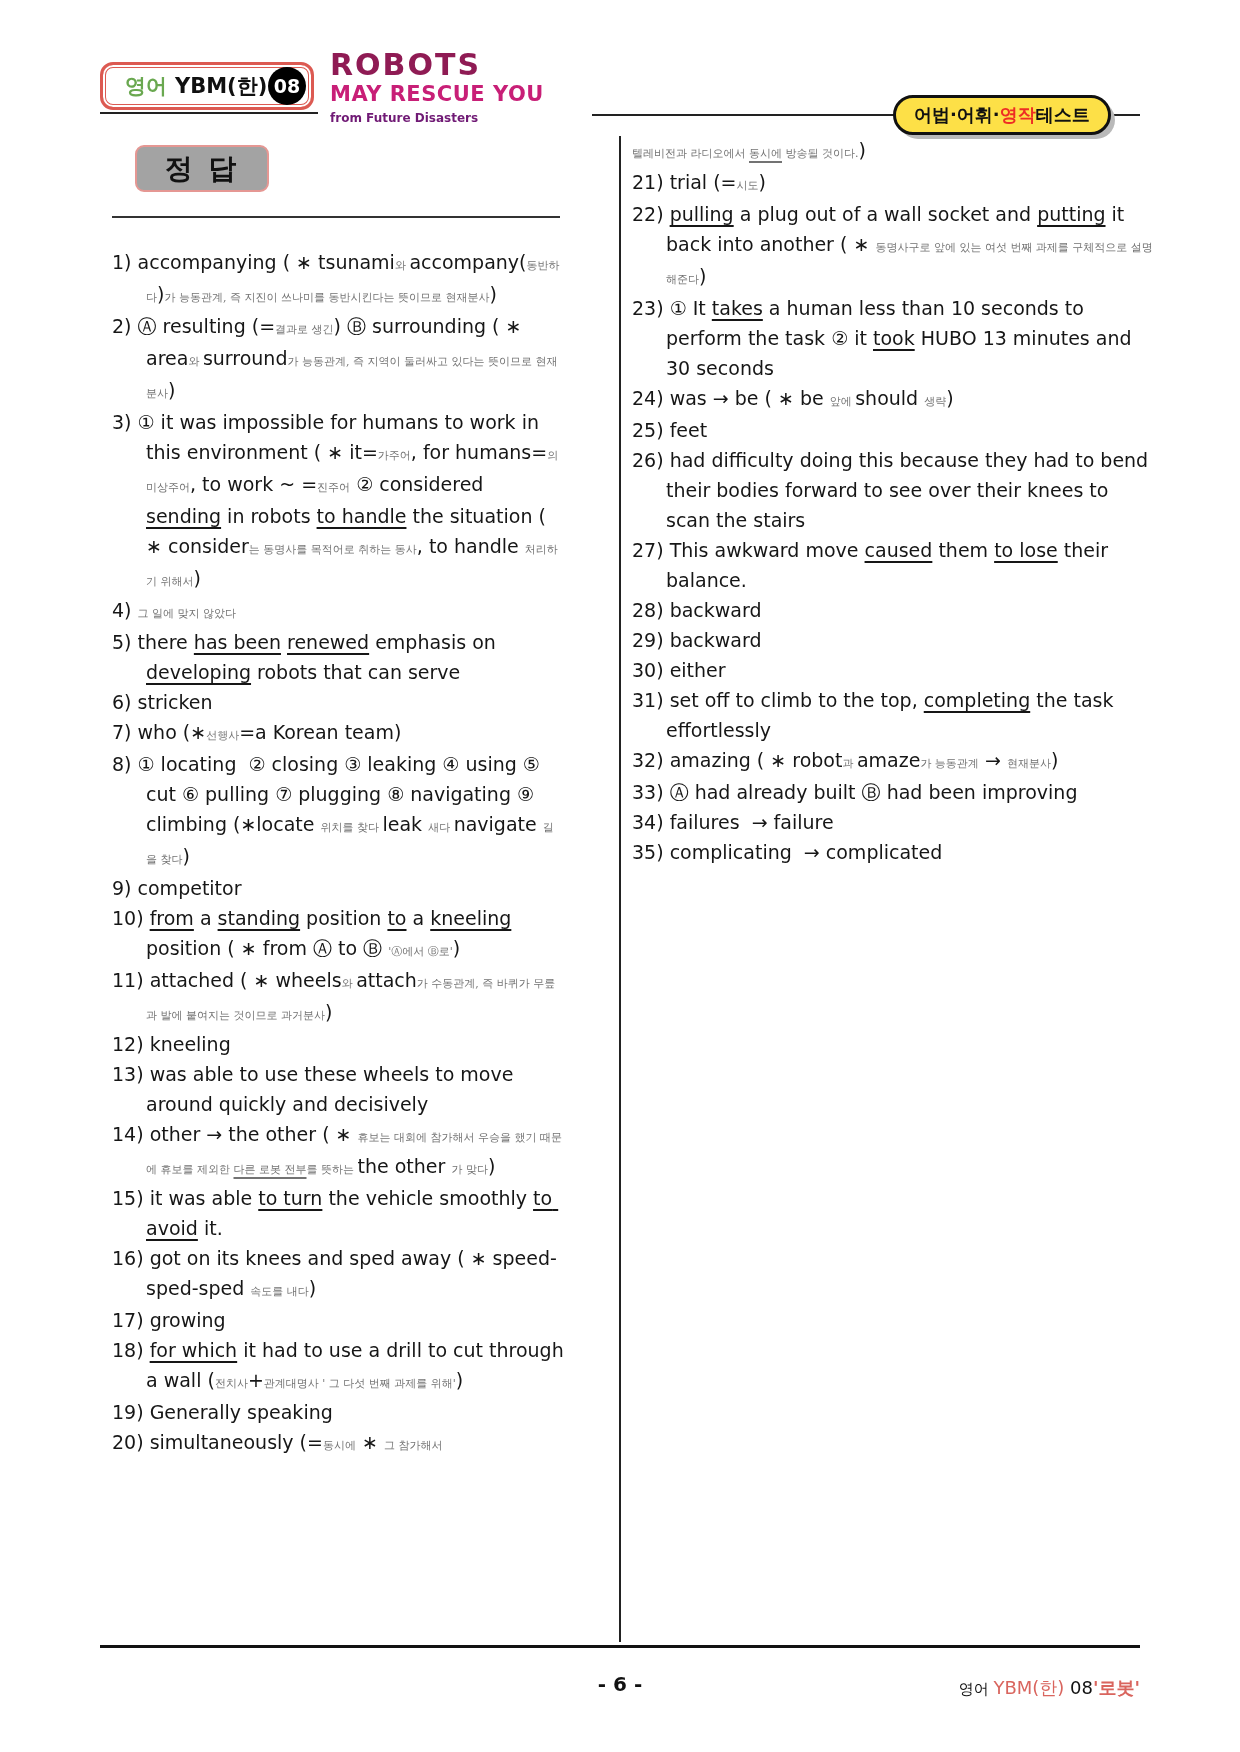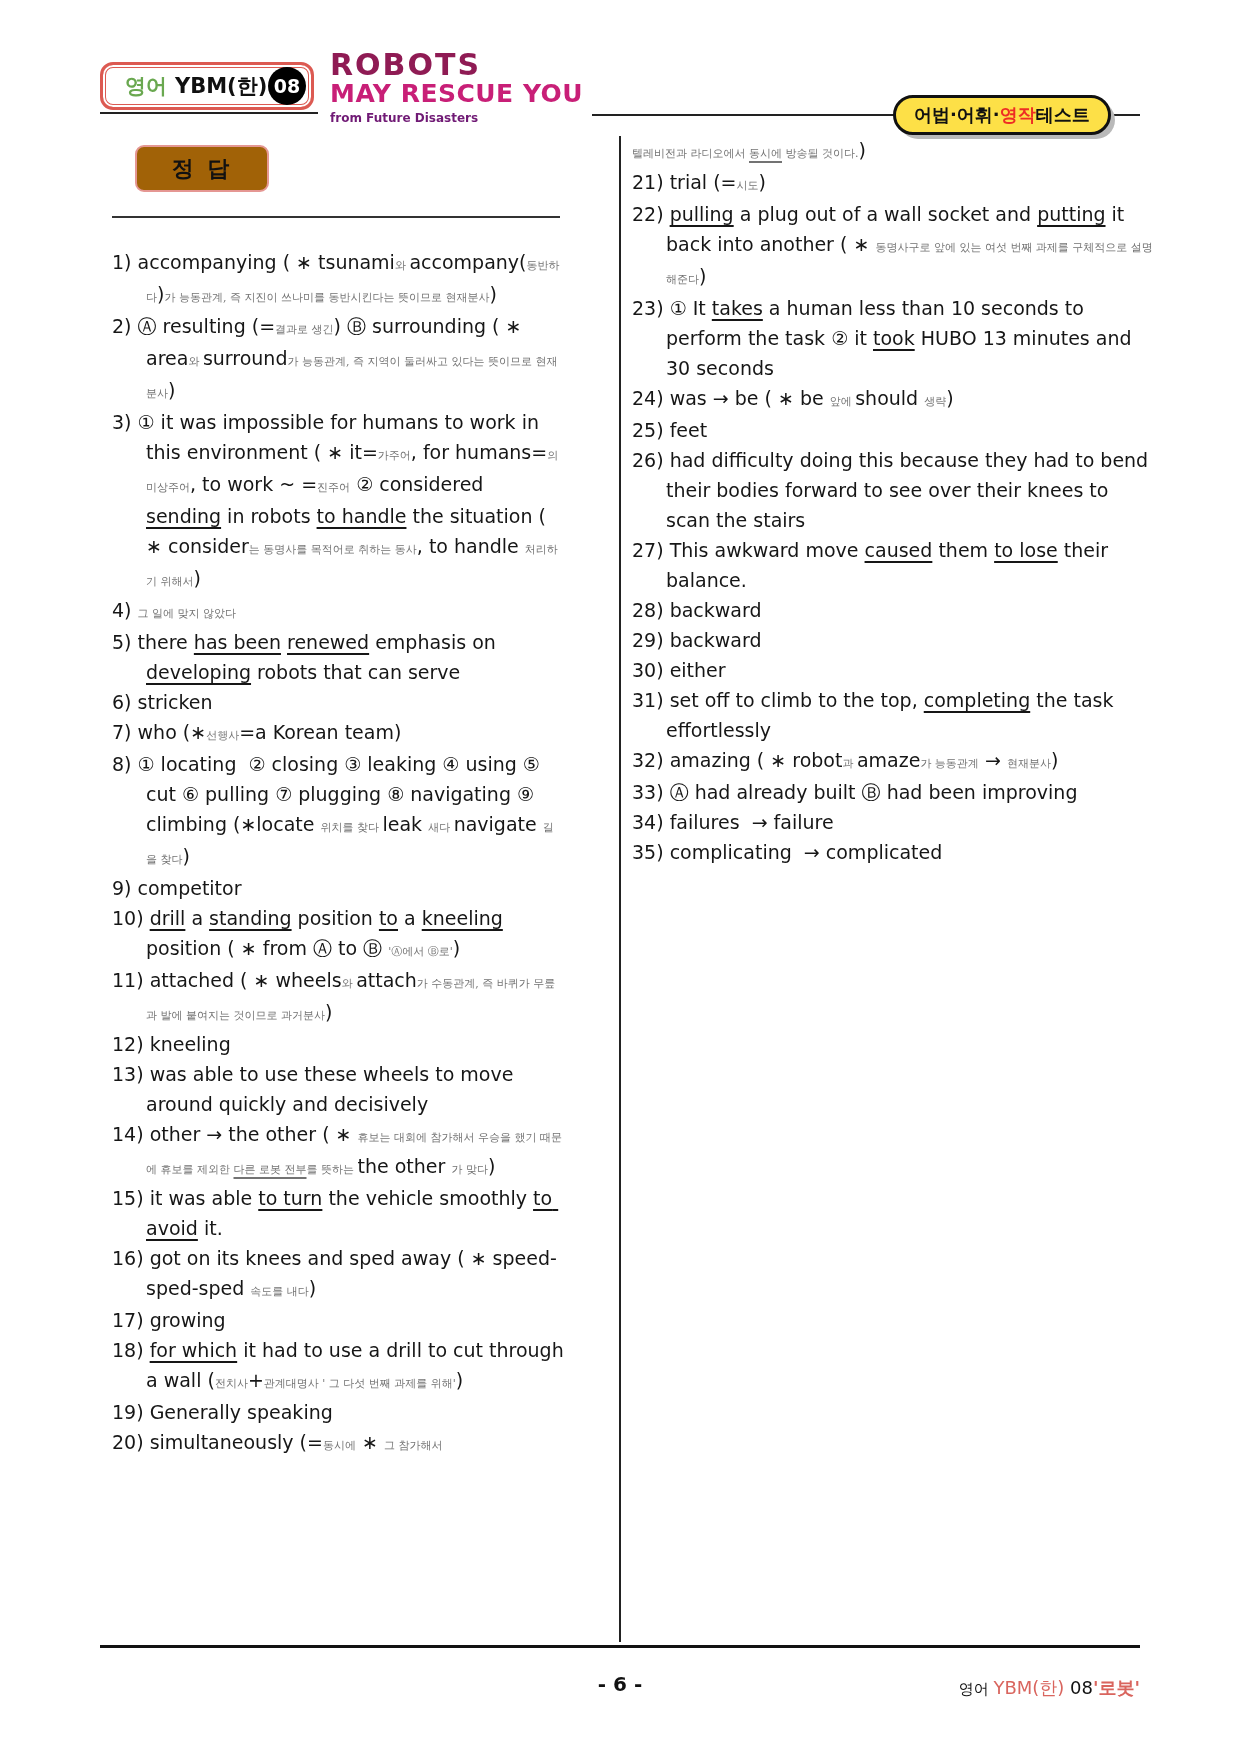--- a/index.html
+++ b/index.html
@@ -9,35 +9,35 @@
   .hdr-box{position:absolute;left:100px;top:62px;width:214px;height:48px;box-sizing:border-box;
     border:3px solid #dc5a52;border-radius:13px;background:#fff;display:flex;align-items:center;
     padding-left:22px;box-shadow:inset 0 0 0 2px #fff, inset 0 0 0 3px #dc5a52;}
   .hdr-box .green{color:#6aa850;font-weight:bold;font-size:21px;margin-right:8px;}
   .hdr-box .black{color:#101010;font-weight:bold;font-size:21px;}
   .num-circle{position:absolute;right:5px;top:50%;transform:translateY(-50%);width:38px;height:38px;
     background:#000;border-radius:50%;color:#fff;font-weight:bold;font-size:19px;
     display:flex;align-items:center;justify-content:center;}
   .logo{position:absolute;left:330px;top:50px;width:255px;}
   .logo1{font-size:30px;font-weight:bold;color:#8f1b54;letter-spacing:2px;line-height:30px;}
-  .logo2{font-size:25px;font-weight:bold;color:#c81f77;letter-spacing:0.5px;line-height:28px;}
+  .logo2{font-size:21px;font-weight:bold;color:#c81f77;letter-spacing:0.5px;line-height:28px;}
   .logo3{font-size:12px;font-weight:bold;color:#701a75;line-height:20px;}
   .hline{position:absolute;height:2px;background:#222;z-index:1;}
   .hline-left{left:100px;top:112px;width:218px;}
   .hline-right{left:592px;top:114px;width:548px;}
   .test-badge{position:absolute;left:893px;top:95px;height:40px;box-sizing:border-box;
     border:3px solid #111;border-radius:21px;background:#fde047;display:flex;align-items:center;
     padding:0 18px;font-weight:bold;font-size:18px;color:#111;z-index:2;
     box-shadow:5px 5px 0 -1px #b9b9b9;}
   .test-badge .red{color:#ee2d24;}
 
   
   .answer-heading{position:absolute;left:135px;top:145px;width:134px;height:47px;box-sizing:border-box;
-    border:2px solid #e59793;border-radius:9px;background:#a16207;display:flex;align-items:center;
-    justify-content:center;font-weight:bold;font-size:22px;color:#111;letter-spacing:3px;}
+    border:2px solid #e59793;border-radius:9px;background:#a3a3a3;display:flex;align-items:center;
+    justify-content:center;font-weight:bold;font-size:28px;color:#111;letter-spacing:3px;}
   .heading-rule{position:absolute;left:112px;top:216px;width:448px;height:2px;background:#333;}
 
   
   .divider{position:absolute;left:619px;top:136px;width:2px;height:1506px;background:#222;}
   .col{position:absolute;}
   #col-left{left:112px;top:232px;width:452px;margin-top:16px;}
   #col-right{left:632px;top:136px;width:524px;}
   .item{line-height:28px;padding-left:34px;text-indent:-34px;white-space:pre-wrap;}
   .s-e,.s-eu,.num{font-family:"DejaVu Sans","Liberation Sans",sans-serif;font-size:19px;color:#161616;}
   .s-k,.s-ku{font-family:"DejaVu Serif","Liberation Serif",serif;font-size:11px;color:#737373;}
@@ -90,21 +90,21 @@
   <div id="col-left" class="col">
       <div class="item"><span class="num">1) </span><span class="s-e">accompanying ( ∗ tsunami</span><span class="s-k">와 </span><span class="s-e">accompany(</span><span class="s-k">동반하다</span><span class="s-e">)</span><span class="s-k">가 능동관계, 즉 지진이 쓰나미를 동반시킨다는 뜻이므로 현재분사</span><span class="s-e">)</span></div>
       <div class="item"><span class="num">2) </span><span class="s-e">Ⓐ resulting (=</span><span class="s-k">결과로 생긴</span><span class="s-e">) Ⓑ surrounding ( ∗ area</span><span class="s-k">와 </span><span class="s-e">surround</span><span class="s-k">가 능동관계, 즉 지역이 둘러싸고 있다는 뜻이므로 현재분사</span><span class="s-e">)</span></div>
       <div class="item"><span class="num">3) </span><span class="s-e">① it was impossible for humans to work in this environment ( ∗ it=</span><span class="s-k">가주어</span><span class="s-e">, for humans=</span><span class="s-k">의미상주어</span><span class="s-e">, to work ~ =</span><span class="s-k">진주어</span><span class="s-e"> ② considered </span><span class="s-eu">sending</span><span class="s-e"> in robots </span><span class="s-eu">to handle</span><span class="s-e"> the situation ( ∗ consider</span><span class="s-k">는 동명사를 목적어로 취하는 동사</span><span class="s-e">, to handle </span><span class="s-k">처리하기 위해서</span><span class="s-e">)</span></div>
       <div class="item"><span class="num">4) </span><span class="s-k">그 일에 맞지 않았다</span></div>
       <div class="item"><span class="num">5) </span><span class="s-e">there </span><span class="s-eu">has been</span><span class="s-e"> </span><span class="s-eu">renewed</span><span class="s-e"> emphasis on </span><span class="s-eu">developing</span><span class="s-e"> robots that can serve</span></div>
       <div class="item"><span class="num">6) </span><span class="s-e">stricken</span></div>
       <div class="item"><span class="num">7) </span><span class="s-e">who (∗</span><span class="s-k">선행사</span><span class="s-e">=a Korean team)</span></div>
       <div class="item"><span class="num">8) </span><span class="s-e">① locating  ② closing ③ leaking ④ using ⑤ cut ⑥ pulling ⑦ plugging ⑧ navigating ⑨ climbing (∗locate </span><span class="s-k">위치를 찾다 </span><span class="s-e">leak </span><span class="s-k">새다 </span><span class="s-e">navigate </span><span class="s-k">길을 찾다</span><span class="s-e">)</span></div>
       <div class="item"><span class="num">9) </span><span class="s-e">competitor</span></div>
-      <div class="item"><span class="num">10) </span><span class="s-eu">drill</span><span class="s-e"> a </span><span class="s-eu">standing</span><span class="s-e"> position </span><span class="s-eu">to</span><span class="s-e"> a </span><span class="s-eu">kneeling</span><span class="s-e"> position ( ∗ from Ⓐ to Ⓑ </span><span class="s-k">'Ⓐ에서 Ⓑ로'</span><span class="s-e">)</span></div>
+      <div class="item"><span class="num">10) </span><span class="s-eu">from</span><span class="s-e"> a </span><span class="s-eu">standing</span><span class="s-e"> position </span><span class="s-eu">to</span><span class="s-e"> a </span><span class="s-eu">kneeling</span><span class="s-e"> position ( ∗ from Ⓐ to Ⓑ </span><span class="s-k">'Ⓐ에서 Ⓑ로'</span><span class="s-e">)</span></div>
       <div class="item"><span class="num">11) </span><span class="s-e">attached ( ∗ wheels</span><span class="s-k">와 </span><span class="s-e">attach</span><span class="s-k">가 수동관계, 즉 바퀴가 무릎과 발에 붙여지는 것이므로 과거분사</span><span class="s-e">)</span></div>
       <div class="item"><span class="num">12) </span><span class="s-e">kneeling</span></div>
       <div class="item"><span class="num">13) </span><span class="s-e">was able to use these wheels to move around quickly and decisively</span></div>
       <div class="item"><span class="num">14) </span><span class="s-e">other → the other ( ∗ </span><span class="s-k">휴보는 대회에 참가해서 우승을 했기 때문에 휴보를 제외한 </span><span class="s-ku">다른 로봇 전부</span><span class="s-k">를 뜻하는 </span><span class="s-e">the other </span><span class="s-k">가 맞다</span><span class="s-e">)</span></div>
       <div class="item"><span class="num">15) </span><span class="s-e">it was able </span><span class="s-eu">to turn</span><span class="s-e"> the vehicle smoothly </span><span class="s-eu">to avoid</span><span class="s-e"> it.</span></div>
       <div class="item"><span class="num">16) </span><span class="s-e">got on its knees and sped away ( ∗ speed-sped-sped </span><span class="s-k">속도를 내다</span><span class="s-e">)</span></div>
       <div class="item"><span class="num">17) </span><span class="s-e">growing</span></div>
       <div class="item"><span class="num">18) </span><span class="s-eu">for which</span><span class="s-e"> it had to use a drill to cut through a wall (</span><span class="s-k">전치사</span><span class="s-e">+</span><span class="s-k">관계대명사 ' 그 다섯 번째 과제를 위해'</span><span class="s-e">)</span></div>
       <div class="item"><span class="num">19) </span><span class="s-e">Generally speaking</span></div>
       <div class="item"><span class="num">20) </span><span class="s-e">simultaneously (=</span><span class="s-k">동시에</span><span class="s-e"> ∗ </span><span class="s-k">그 참가해서</span></div>

